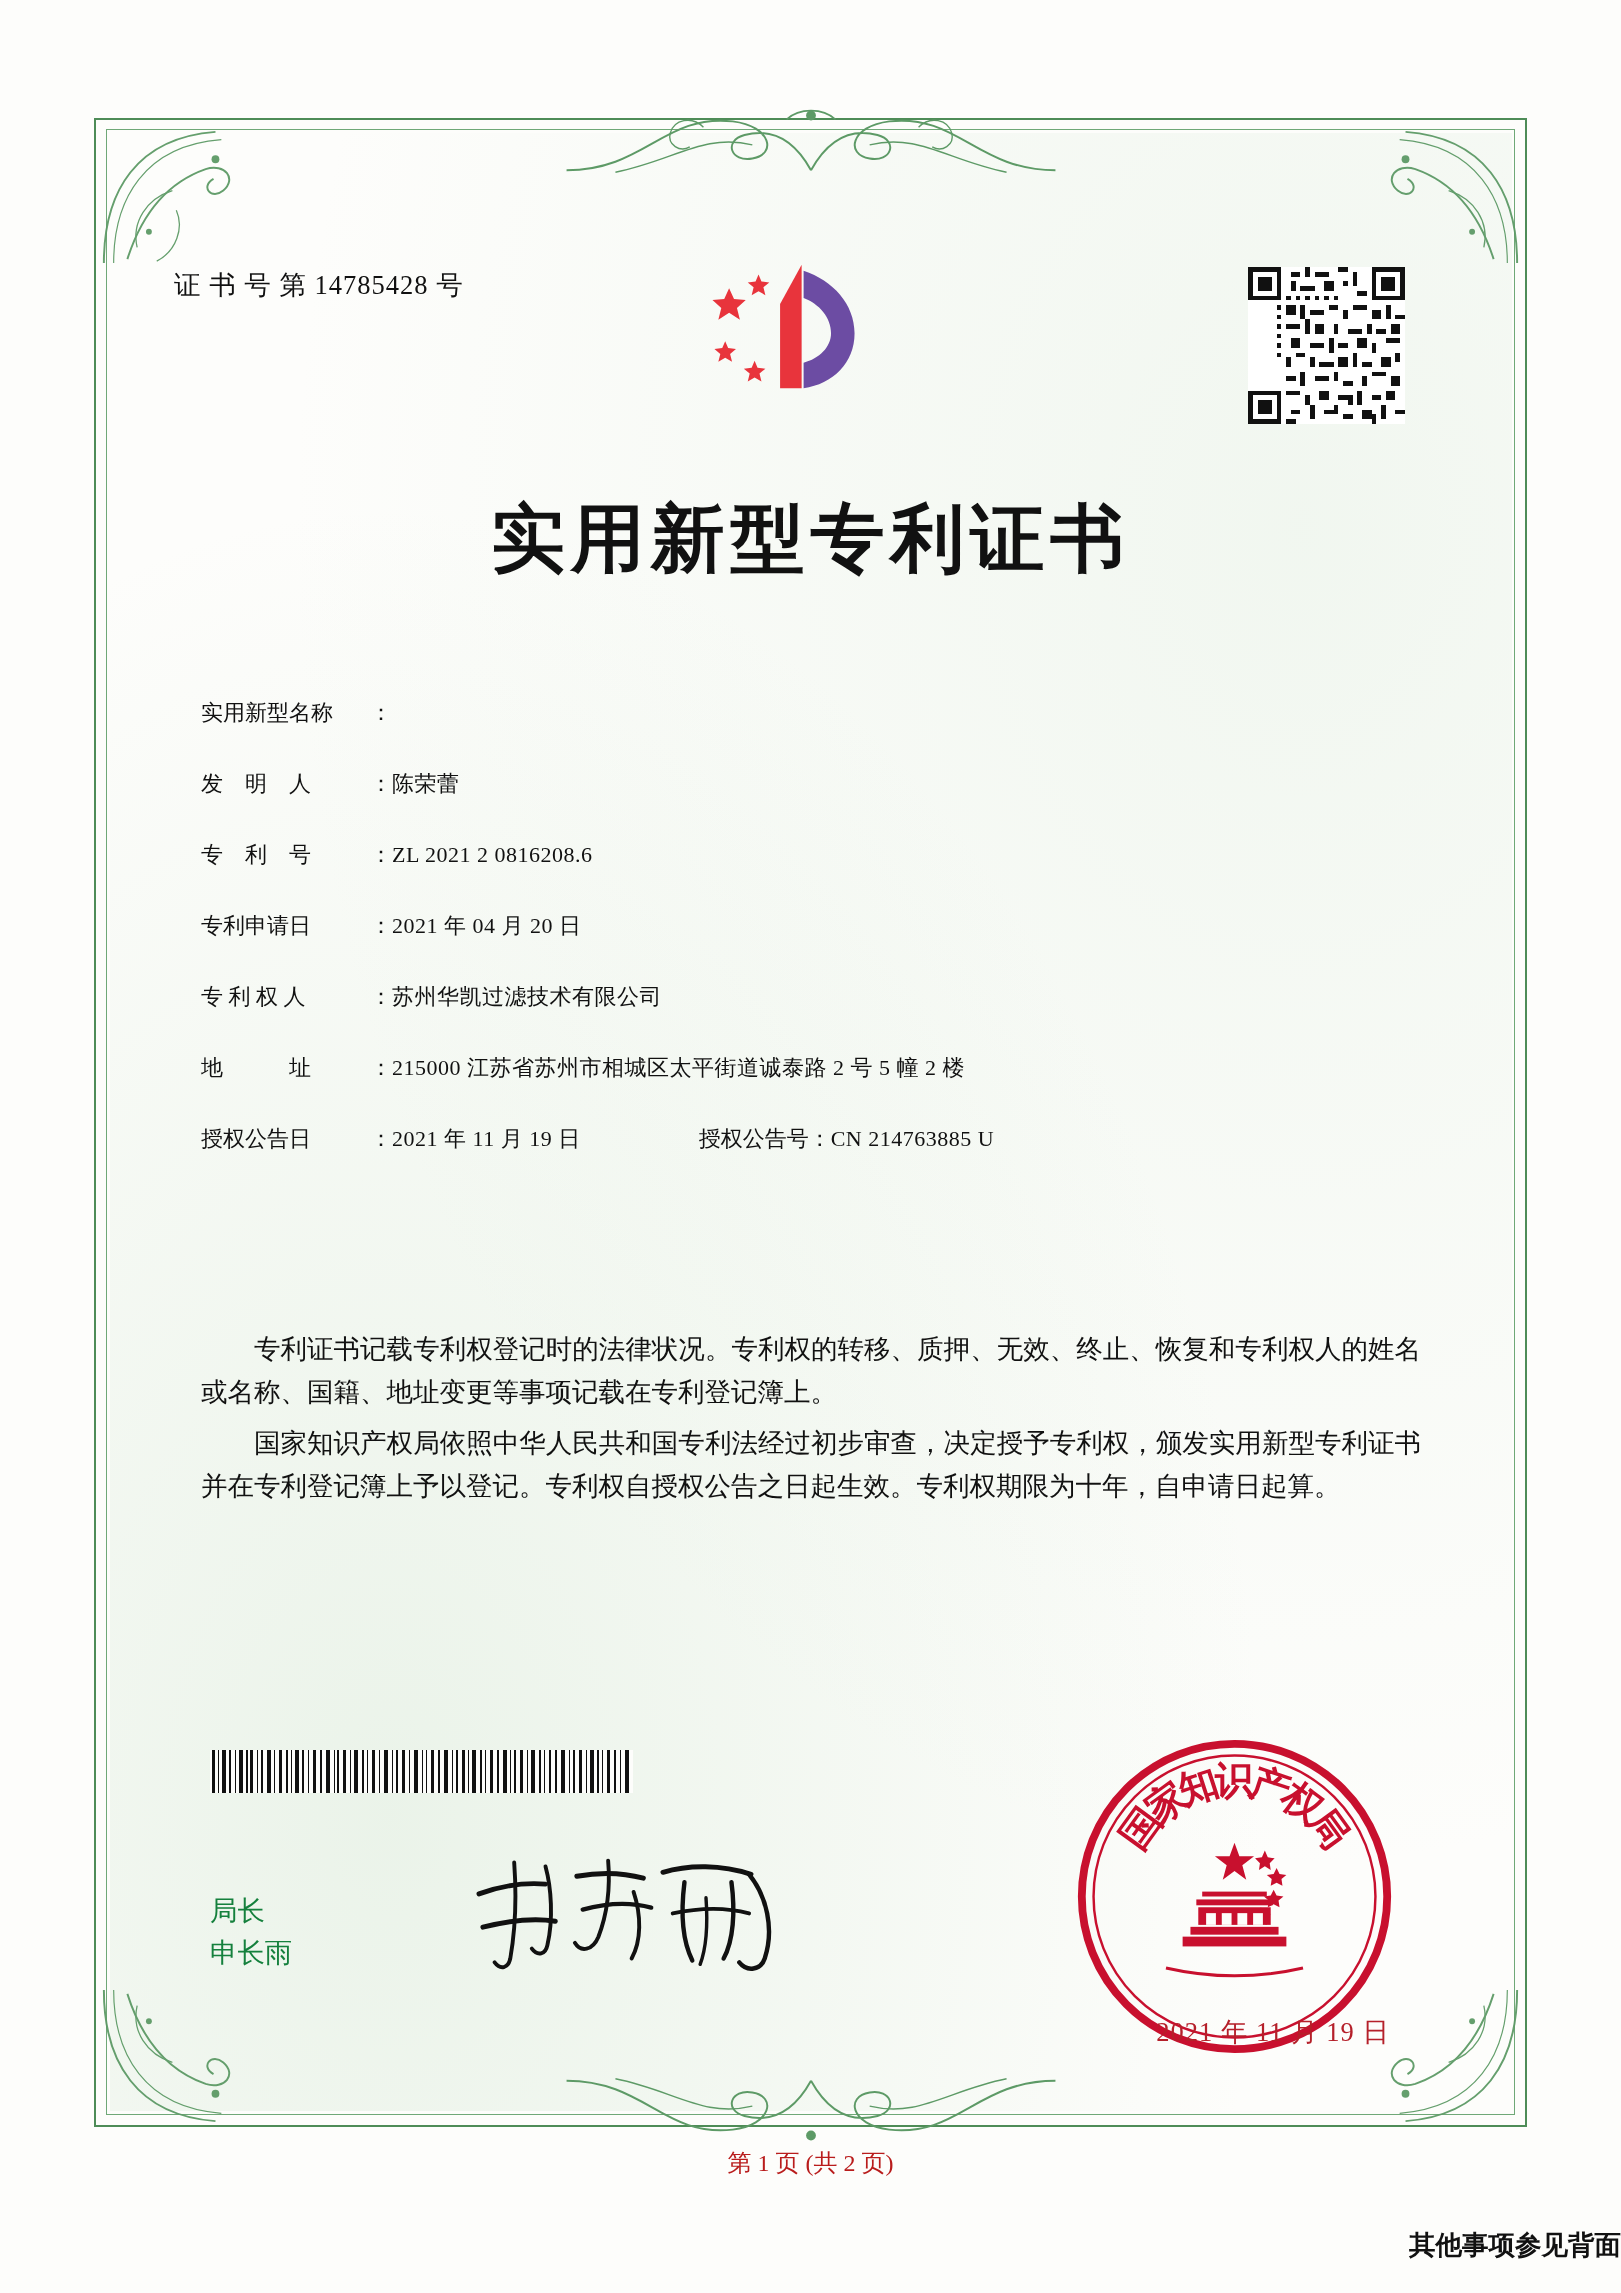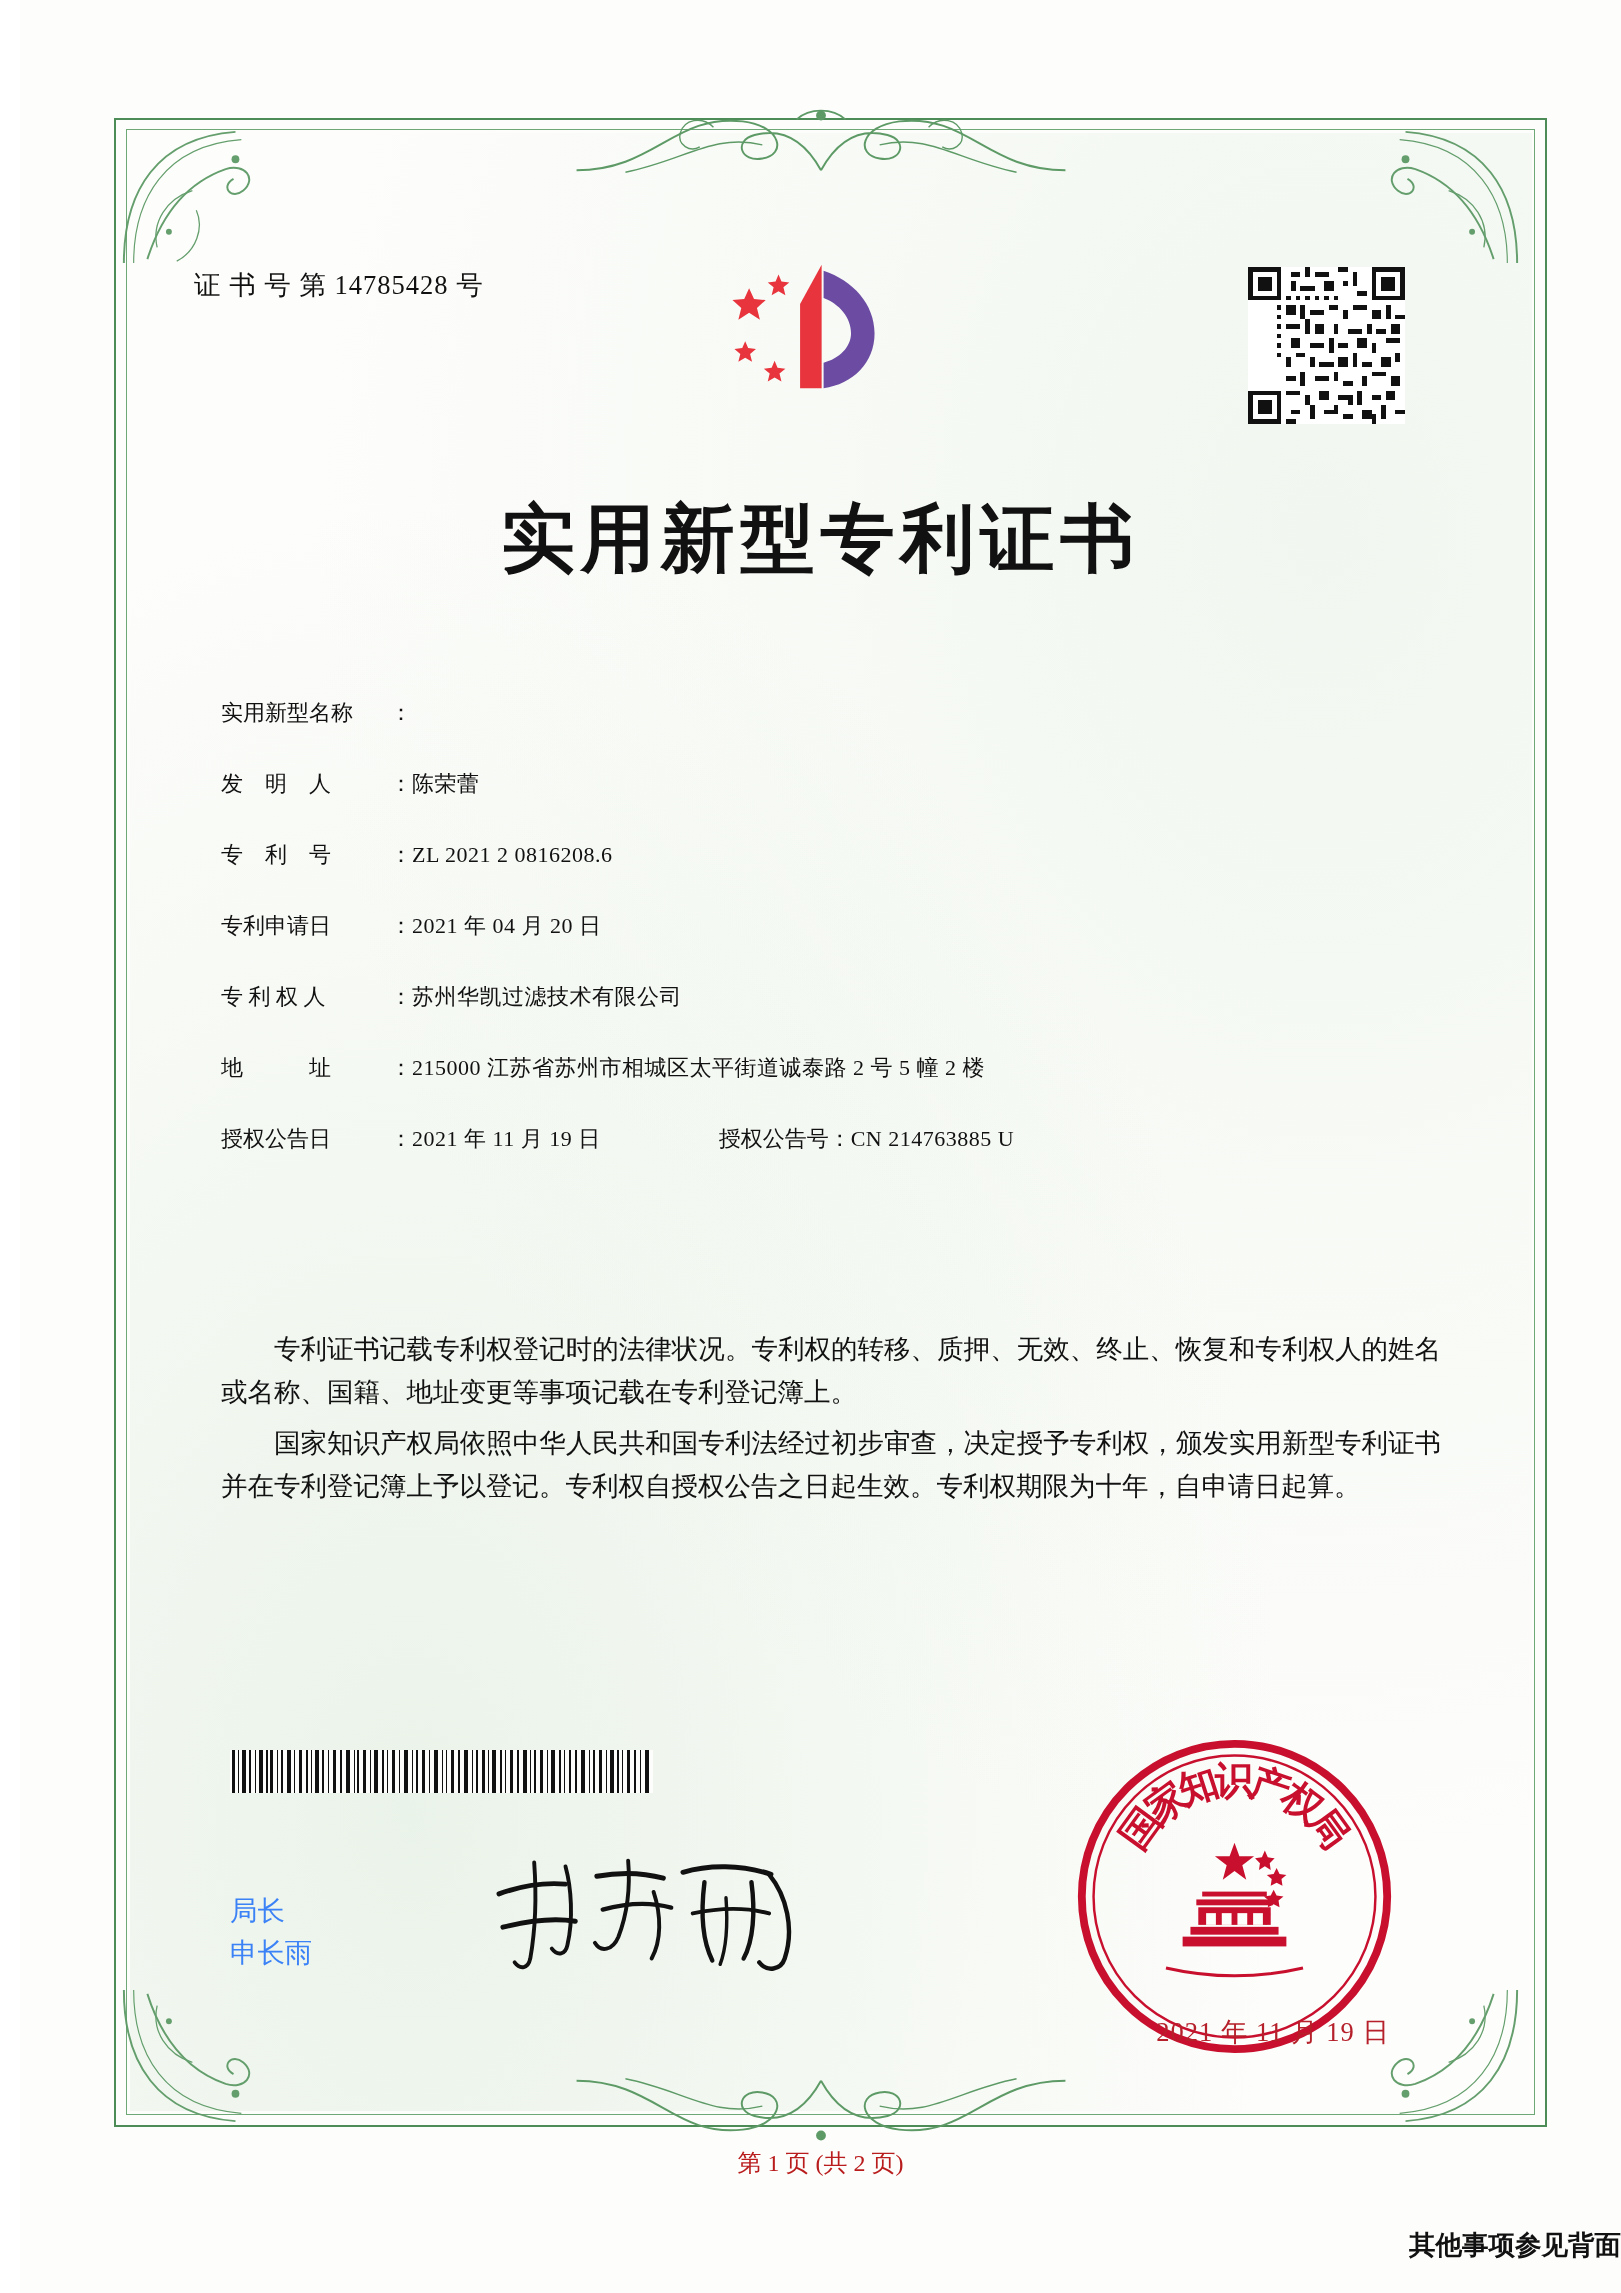--- a/index.html
+++ b/index.html
@@ -13,21 +13,20 @@
     font-family: "Liberation Serif", "DejaVu Serif", serif;
     color: #1a1a1a;
     position: relative;
     overflow: hidden;
   }
 
   .page {
     position: absolute;
     inset: 0;
     background: #fdfdfb;
-    margin-left: 20px;
   }
 
   
   .border-outer {
     position: absolute;
     left: 94px;
     top: 118px;
     width: 1433px;
     height: 2009px;
     border: 2.9px solid #4e8c57;
@@ -169,21 +168,21 @@
   }
   .barcode svg { width:100%; height:100%; display:block; }
 
   
   .sign-label {
     position: absolute;
     left: 210px;
     top: 1890px;
     font-size: 27.4px;
     line-height: 1.55;
-    color: #3b82f6;
+    color: #15803d;
   }
   .signature {
     position: absolute;
     left: 461px;
     top: 1843px;
     width: 353px;
     height: 137px;
     color: #111;
   }
   .signature svg { width:100%; height:100%; display:block; }

